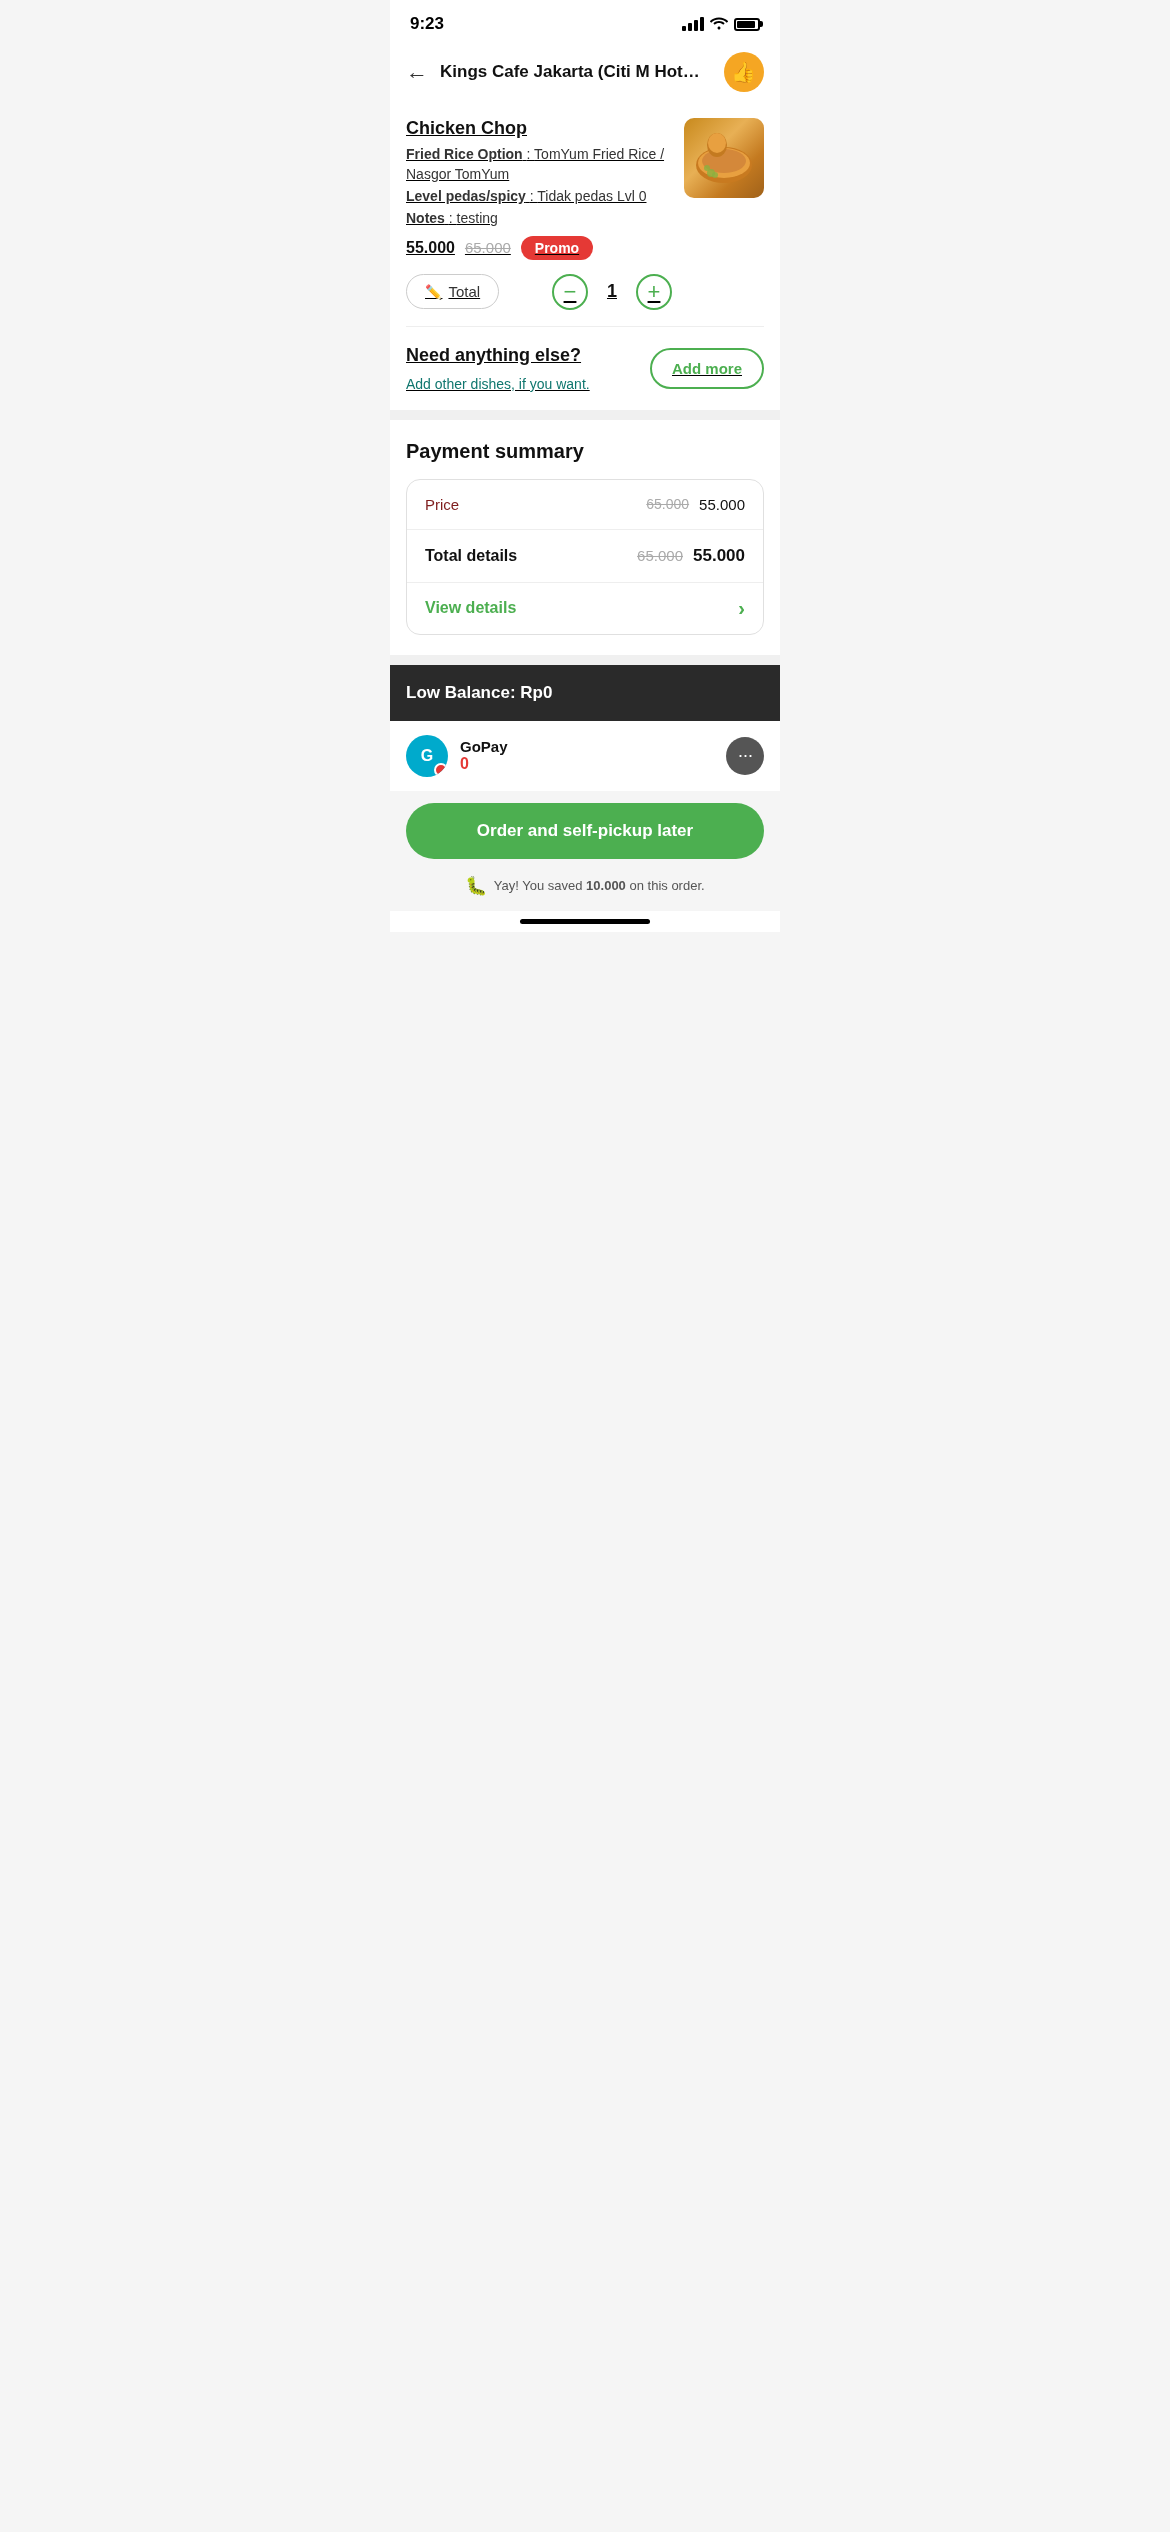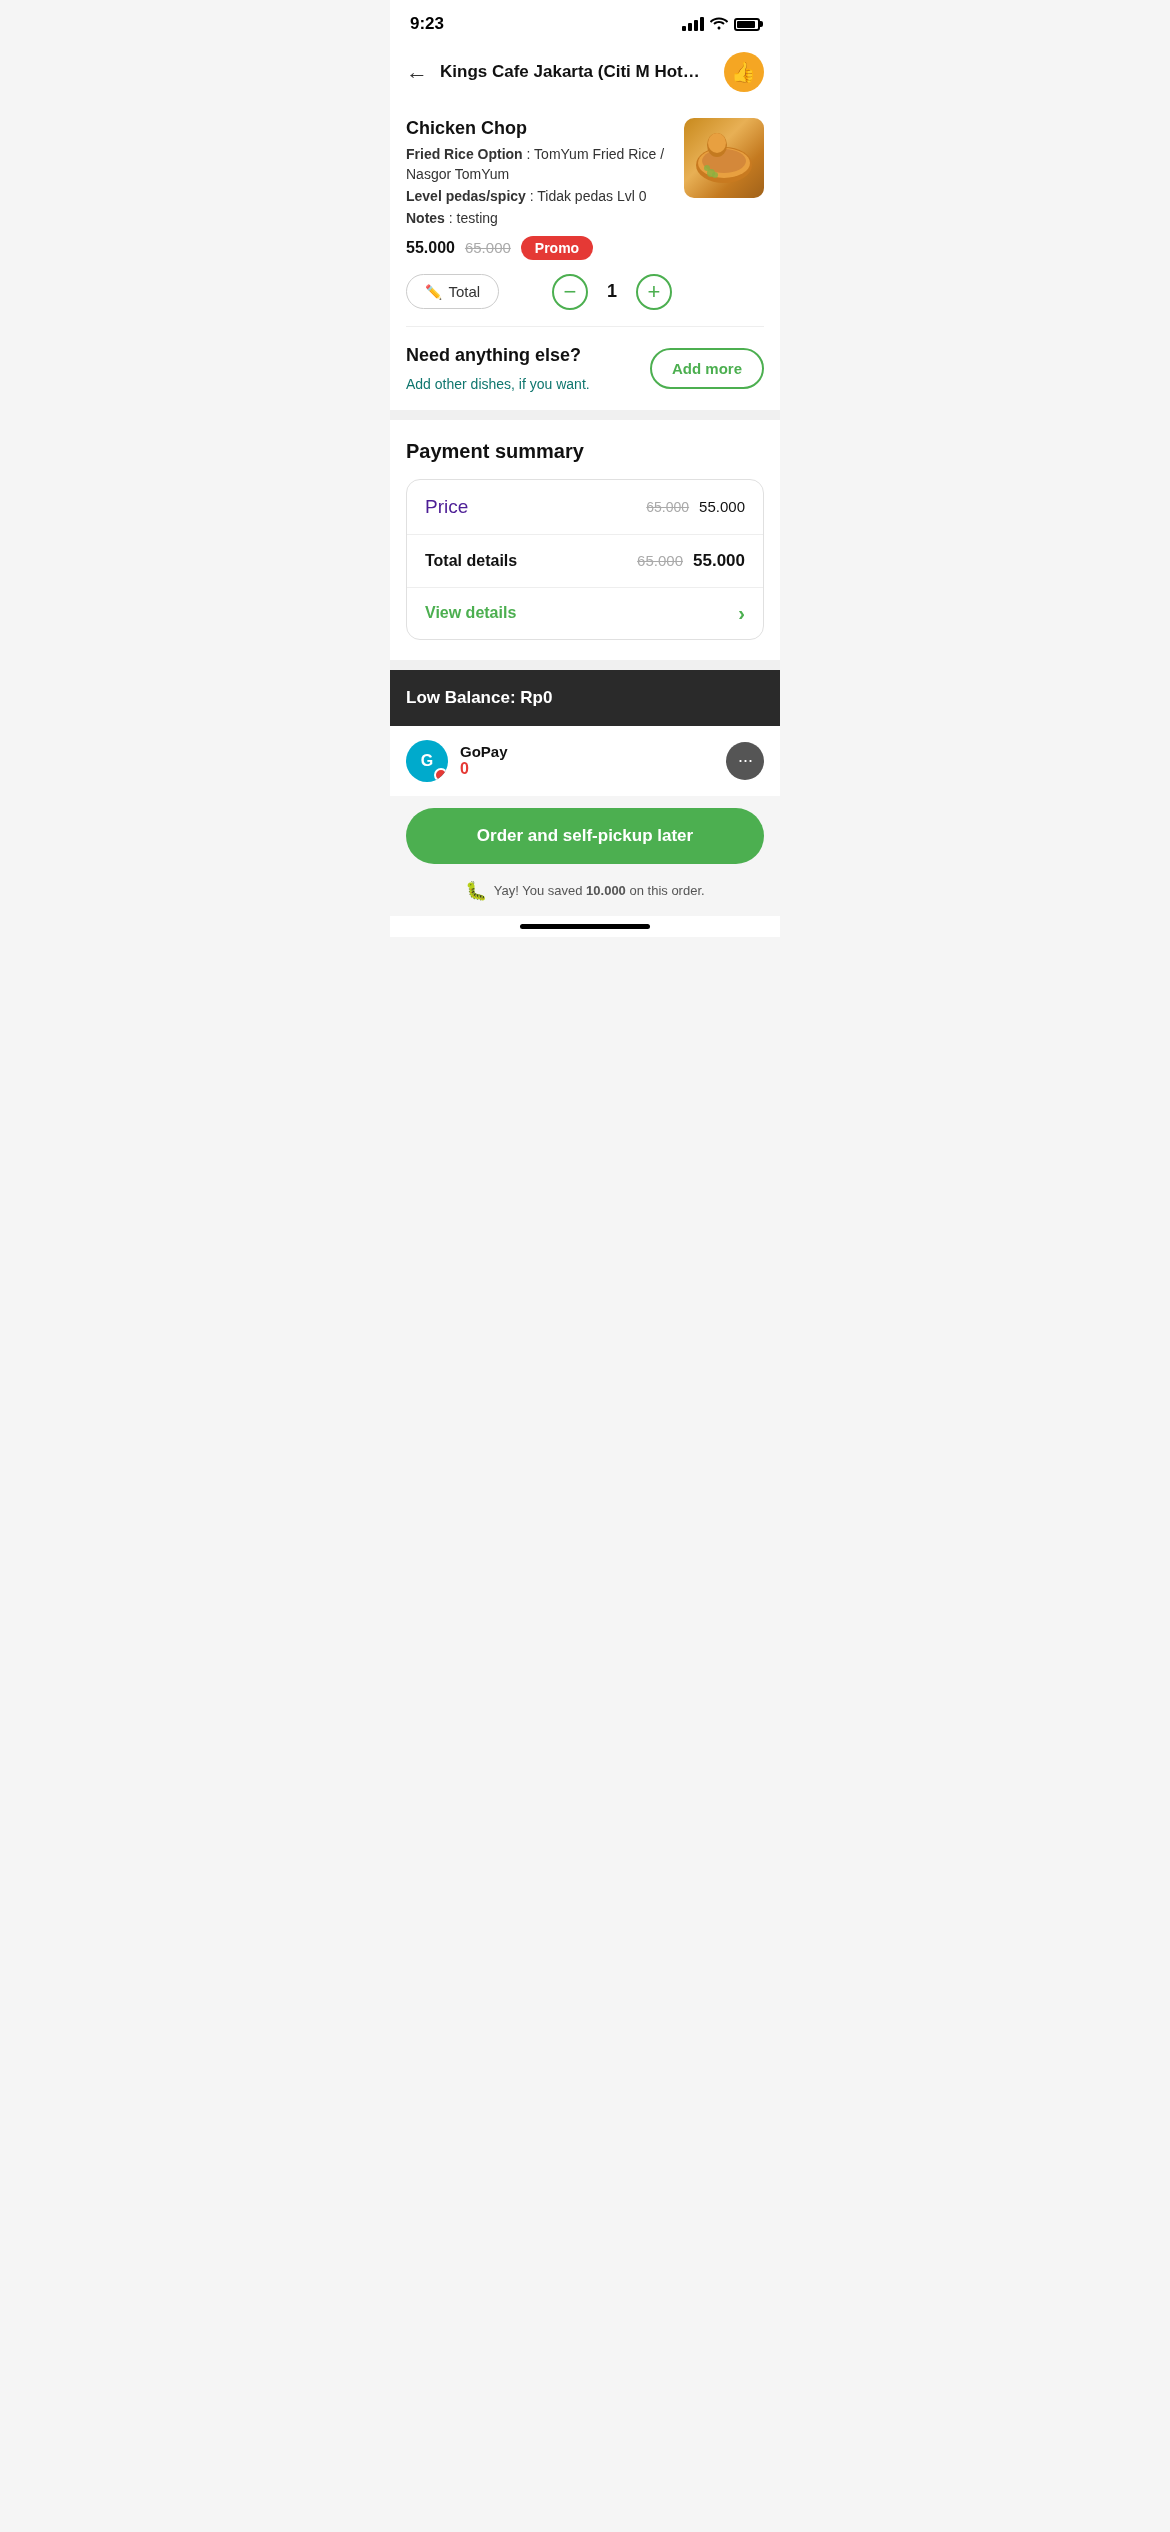--- a/index.html
+++ b/index.html
@@ -109,20 +109,21 @@
       display: flex;
       align-items: center;
       justify-content: center;
       font-size: 20px;
       cursor: pointer;
       flex-shrink: 0;
     }
 
     .content-area {
       background: #fff;
+      text-decoration: underline;
     }
 
     .item-section {
       background: #fff;
       padding: 14px 16px 16px;
       display: flex;
       gap: 12px;
       align-items: flex-start;
     }
     .item-details {
@@ -299,22 +300,22 @@
     .payment-row {
       display: flex;
       justify-content: space-between;
       align-items: center;
       padding: 16px 18px;
     }
     .payment-row + .payment-row {
       border-top: 1px solid #eee;
     }
     .payment-label {
-      font-size: 19px;
-      color: #4c1d95;
+      font-size: 15px;
+      color: #7f1d1d;
     }
     .payment-values {
       display: flex;
       align-items: center;
       gap: 10px;
     }
     .payment-old {
       font-size: 14px;
       color: #aaa;
       text-decoration: line-through;

